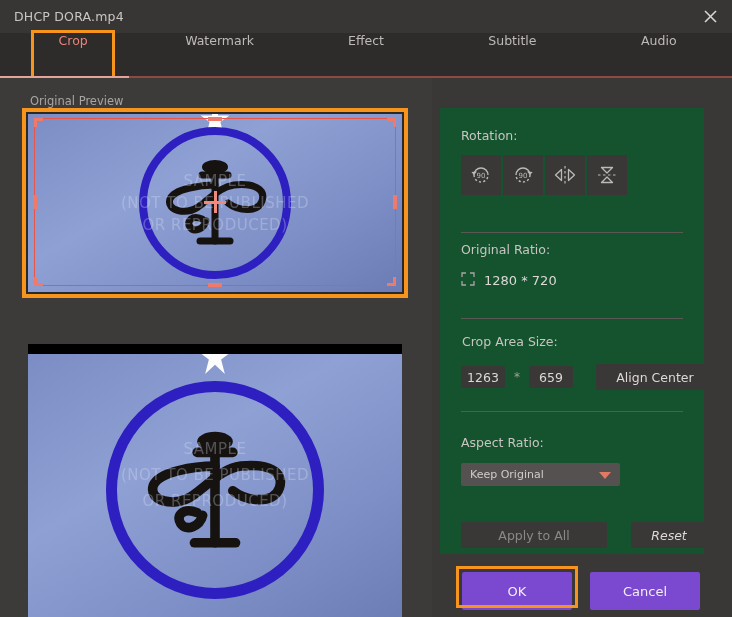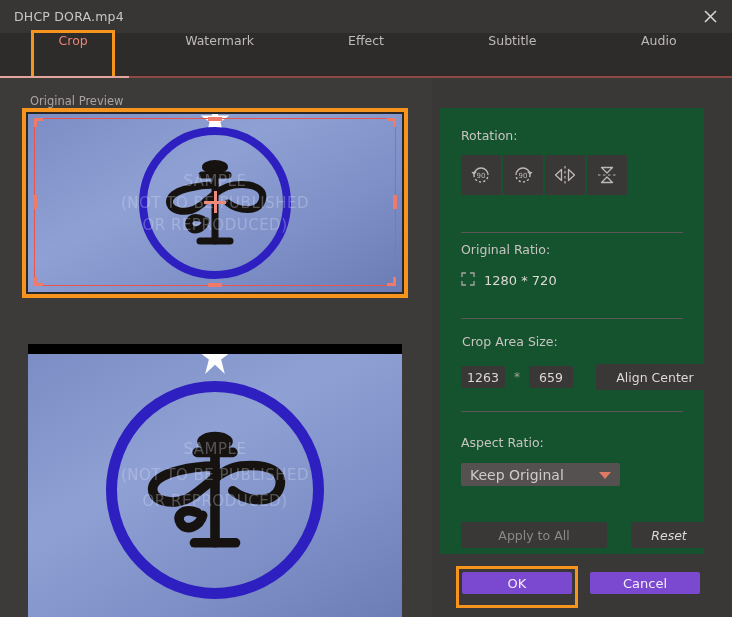--- a/index.html
+++ b/index.html
@@ -243,21 +243,21 @@
   .select-box {
     position: absolute; left: 21px; top: 355px;
     width: 159px; height: 23px;
     background: #555151;
     border-radius: 2px;
     display: flex; align-items: center;
     cursor: pointer;
   }
   .select-box span.val {
     margin-left: 9px;
-    color: #cfcbc9; font-size: 14px;
+    color: #cfcbc9; font-size: 11px;
   }
   .select-caret {
     position: absolute; right: 9px; top: 50%;
     margin-top: -3px;
     width: 0; height: 0;
     border-left: 6px solid transparent;
     border-right: 6px solid transparent;
     border-top: 7px solid #e07a63;
   }
 
@@ -277,21 +277,21 @@
   .ghost-btn.reset { width: 76px; font-style: italic; }
 
   
   .bottombar {
     position: absolute; left: 432px; top: 554px;
     width: 300px; height: 63px;
     background: #3a3737;
   }
   .primary-btn {
     position: absolute;
-    width: 110px; height: 22px;
+    width: 110px; height: 38px;
     background: #7b48d0;
     border: none; border-radius: 2px;
     color: #f2eef8; font-size: 13px;
     cursor: pointer;
     font-family: "DejaVu Sans", "Liberation Sans", sans-serif;
   }
   #ok-btn   { left: 30px; top: 18px; }
   #cancel-btn { left: 158px; top: 18px; }
   .ok-highlight {
     position: absolute;

